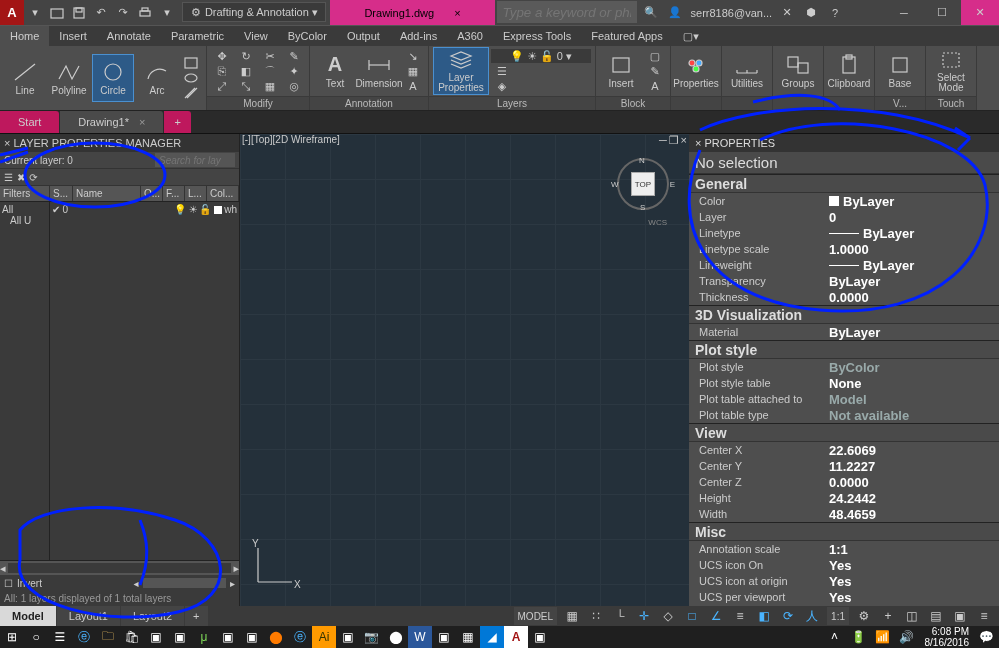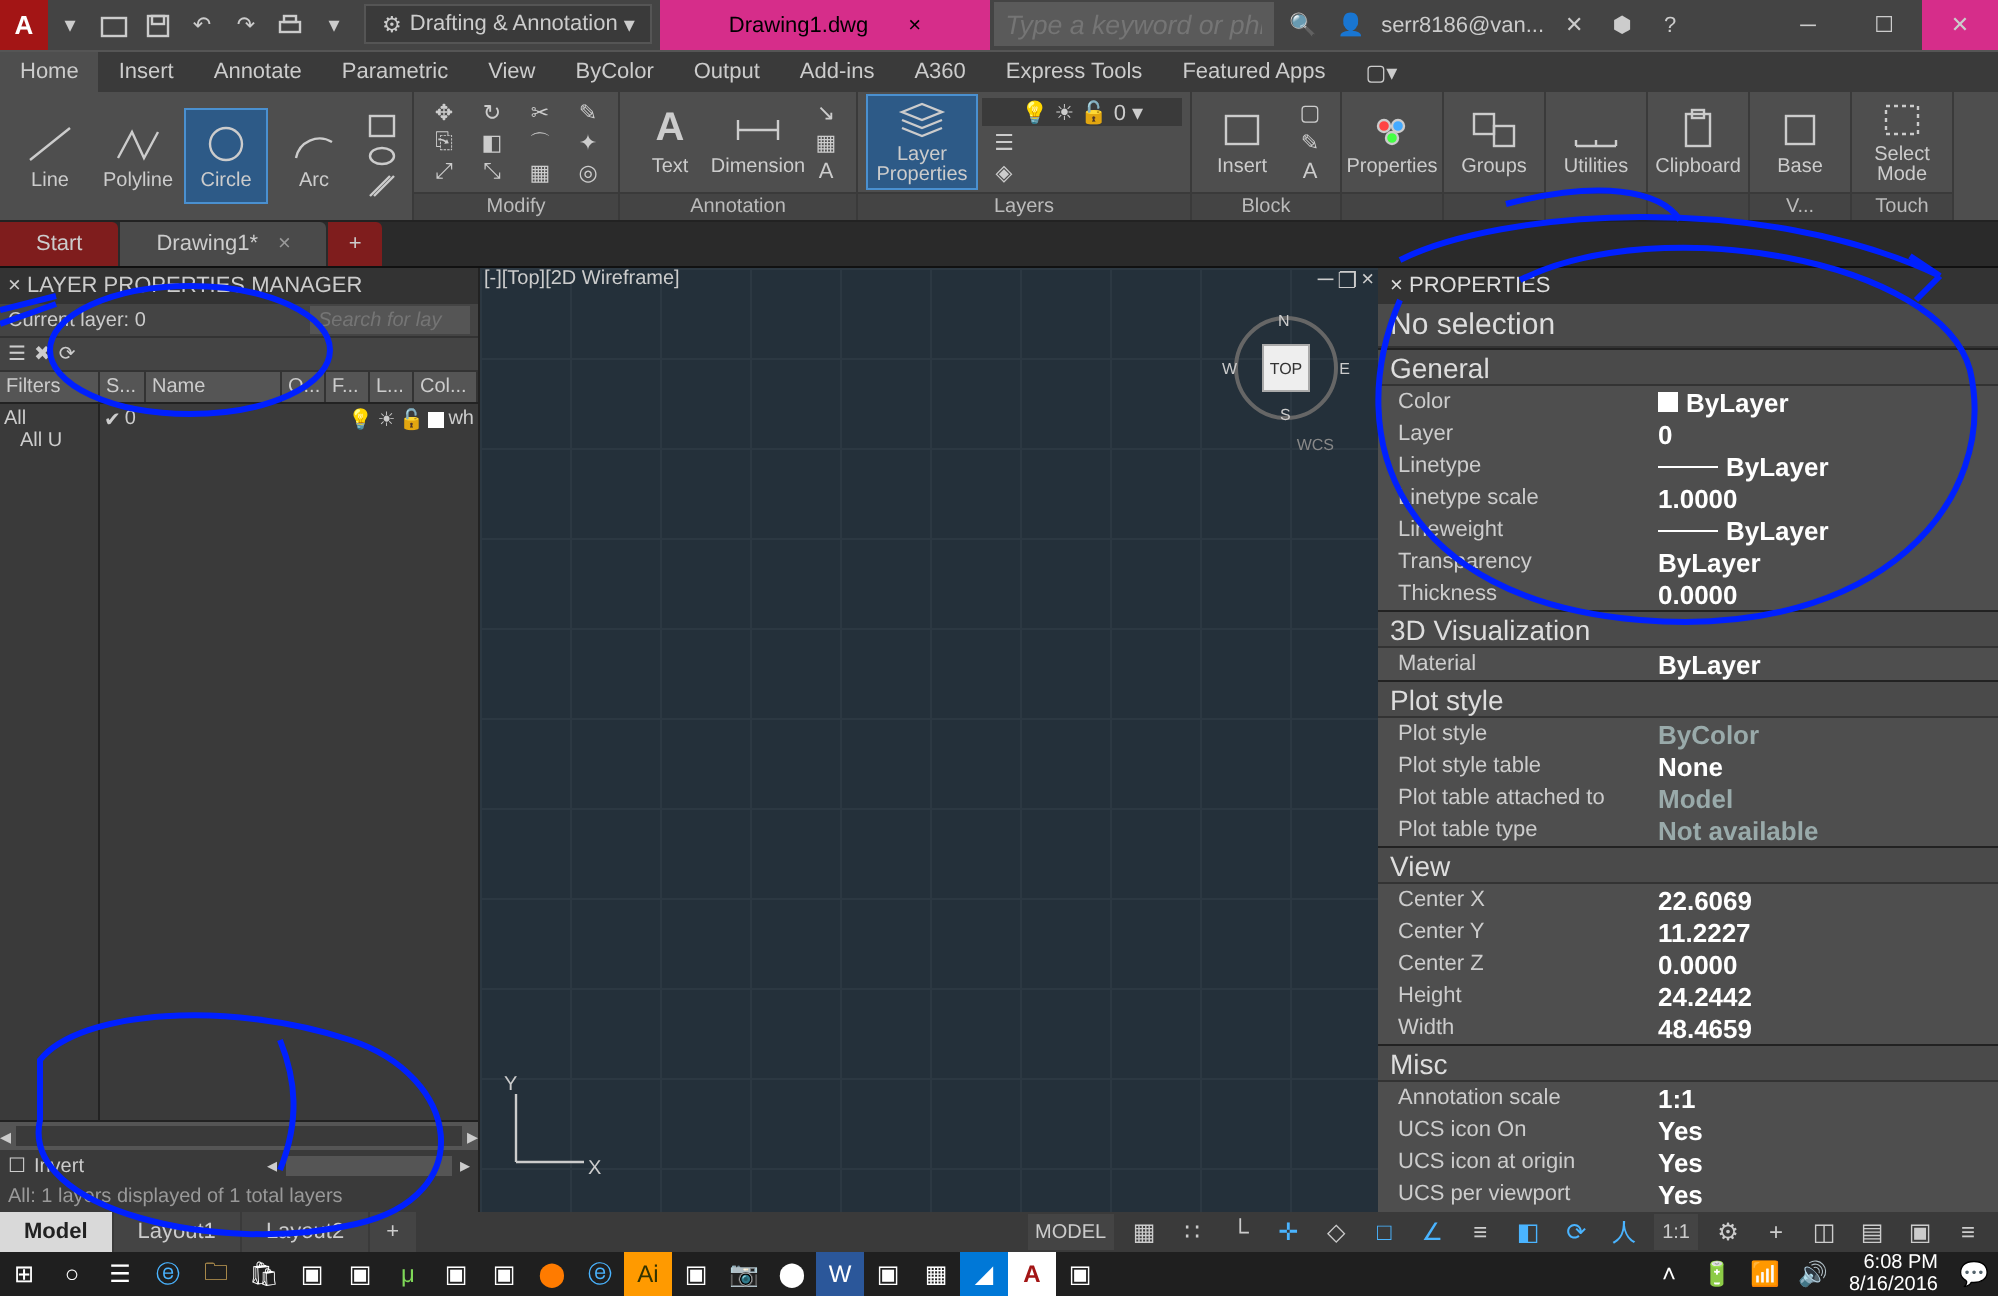--- a/index.html
+++ b/index.html
@@ -24,21 +24,21 @@
   .ribbon { background:#4e4e4e; height:65px; display:flex; border-bottom:1px solid #222; }
   .panel { display:flex; flex-direction:column; border-right:1px solid #3a3a3a; }
   .panel-body { flex:1; display:flex; align-items:center; padding:0 4px; gap:2px; }
   .panel-title { background:#444; font-size:10px; text-align:center; height:14px; line-height:14px; color:#bbb; border-top:1px solid #3a3a3a; }
   .big-btn { display:flex; flex-direction:column; align-items:center; justify-content:center; width:42px; height:48px; color:#ccc; font-size:10px; gap:2px; cursor:pointer; }
   .big-btn.sel { background:#2d5a87; border:1px solid #4a90d0; }
   .big-btn .ic { width:26px; height:22px; }
   .btn-col { display:flex; flex-direction:column; gap:1px; }
   .sm-btn { width:22px; height:14px; display:flex; align-items:center; justify-content:center; cursor:pointer; }
   .filetabs { height:23px; background:#2a2a2a; display:flex; align-items:stretch; border-bottom:1px solid #111; }
-  .filetab { padding:0 18px; background:#7f1d1d; display:flex; align-items:center; font-size:11px; color:#ccc; margin-right:1px; border-top-right-radius:3px; position:relative; }
+  .filetab { padding:0 18px; background:#be185d; display:flex; align-items:center; font-size:11px; color:#ccc; margin-right:1px; border-top-right-radius:3px; position:relative; }
   .filetab.active { background:#4a4a4a; }
   .filetab .x { margin-left:10px; color:#999; }
   .filetab.plus { padding:0 10px; }
   .workarea { position:absolute; top:134px; left:0; right:0; bottom:42px; display:flex; }
   .layer-panel { width:240px; background:#3a3a3a; display:flex; flex-direction:column; border-right:1px solid #222; }
   .lp-header { background:#333; height:18px; padding:0 4px; font-size:11px; display:flex; align-items:center; color:#ccc; }
   .lp-row { background:#444; height:17px; display:flex; align-items:center; padding:0 4px; font-size:10px; gap:4px; border-bottom:1px solid #333; }
   .lp-search { margin-left:auto; background:#555; color:#999; font-style:italic; border:none; width:80px; height:14px; font-size:10px; padding:0 4px; }
   .lp-cols { display:flex; background:#555; height:16px; font-size:10px; border-bottom:1px solid #222; }
   .lp-col { padding:0 3px; border-right:1px solid #333; display:flex; align-items:center; }
@@ -55,21 +55,21 @@
   .canvas-title { position:absolute; top:0; left:2px; font-size:10px; color:#ccc; }
   .canvas-wc { position:absolute; top:0; right:2px; display:flex; gap:2px; }
   .viewcube { position:absolute; top:24px; right:20px; width:52px; height:52px; }
   .viewcube .cube { position:absolute; left:14px; top:14px; width:24px; height:24px; background:#eee; color:#333; display:flex; align-items:center; justify-content:center; font-size:8px; border:1px solid #aaa; }
   .viewcube .ring { position:absolute; inset:0; border:2px solid #666; border-radius:50%; }
   .viewcube .nsew { position:absolute; font-size:8px; color:#ccc; }
   .axis { position:absolute; bottom:16px; left:12px; color:#ccc; font-size:10px; }
   .props { width:310px; background:#4e4e4e; overflow-y:auto; color:#ddd; }
   .props-header { height:18px; background:#333; padding:0 6px; display:flex; align-items:center; font-size:11px; }
   .props-noselect { height:22px; background:#4a4a4a; padding:0 6px; font-size:15px; color:#ddd; border-bottom:1px solid #333; display:flex; align-items:center; }
-  .props-cat { background:#4a4a4a; font-weight:normal; font-size:14px; padding:0 6px; height:19px; display:flex; align-items:center; color:#ddd; border-top:1px solid #222; border-bottom:1px solid #333; }
+  .props-cat { background:#4a4a4a; font-weight:bold; font-size:14px; padding:0 6px; height:19px; display:flex; align-items:center; color:#ddd; border-top:1px solid #222; border-bottom:1px solid #333; }
   .props-row { display:flex; height:16px; font-size:11px; padding-left:10px; }
   .props-row .k { flex:0 0 130px; color:#ccc; display:flex; align-items:center; }
   .props-row .v { flex:1; color:#fff; font-size:13px; display:flex; align-items:center; gap:4px;font-weight:bold; }
   .swatch { width:10px; height:10px; background:#fff; display:inline-block; }
   .line-samp { width:30px; height:0; border-top:1px solid #fff; display:inline-block; }
   .layouttabs { position:absolute; left:0; right:0; bottom:22px; height:20px; background:#3a3a3a; display:flex; align-items:stretch; }
   .lt { padding:0 12px; display:flex; align-items:center; font-size:11px; color:#ccc; background:#444; margin-right:1px; cursor:pointer; }
   .lt.active { background:#d9d9d9; color:#222; font-weight:bold; }
   .lt.plus { padding:0 8px; }
   .layouttabs .status-right { margin-left:auto; display:flex; align-items:center; gap:6px; padding:0 6px; }
@@ -284,35 +284,35 @@
           </svg>
           <span>Properties</span>
         </div>
       </div>
     <div class="panel-title"></div>
   </div>
   <div class="panel">
     <div class="panel-body">
         <div class="big-btn">
           <svg class="ic" viewBox="0 0 26 22">
+            <path d="M3 19 L23 19 M3 19 L3 16 M13 19 L13 16 M23 19 L23 16"></path>
+          </svg>
+          <span>Utilities</span>
+        </div>
+      </div>
+    <div class="panel-title"></div>
+  </div>
+  <div class="panel">
+    <div class="panel-body">
+        <div class="big-btn">
+          <svg class="ic" viewBox="0 0 26 22">
             <rect x="3" y="3" width="10" height="10"></rect>
             <rect x="13" y="9" width="10" height="10"></rect>
           </svg>
           <span>Groups</span>
-        </div>
-      </div>
-    <div class="panel-title"></div>
-  </div>
-  <div class="panel">
-    <div class="panel-body">
-        <div class="big-btn">
-          <svg class="ic" viewBox="0 0 26 22">
-            <path d="M3 19 L23 19 M3 19 L3 16 M13 19 L13 16 M23 19 L23 16"></path>
-          </svg>
-          <span>Utilities</span>
         </div>
       </div>
     <div class="panel-title"></div>
   </div>
   <div class="panel">
     <div class="panel-body">
         <div class="big-btn">
           <svg class="ic" viewBox="0 0 26 22">
             <rect x="7" y="3" width="12" height="16"></rect>
             <rect x="10" y="1" width="6" height="4"></rect>

